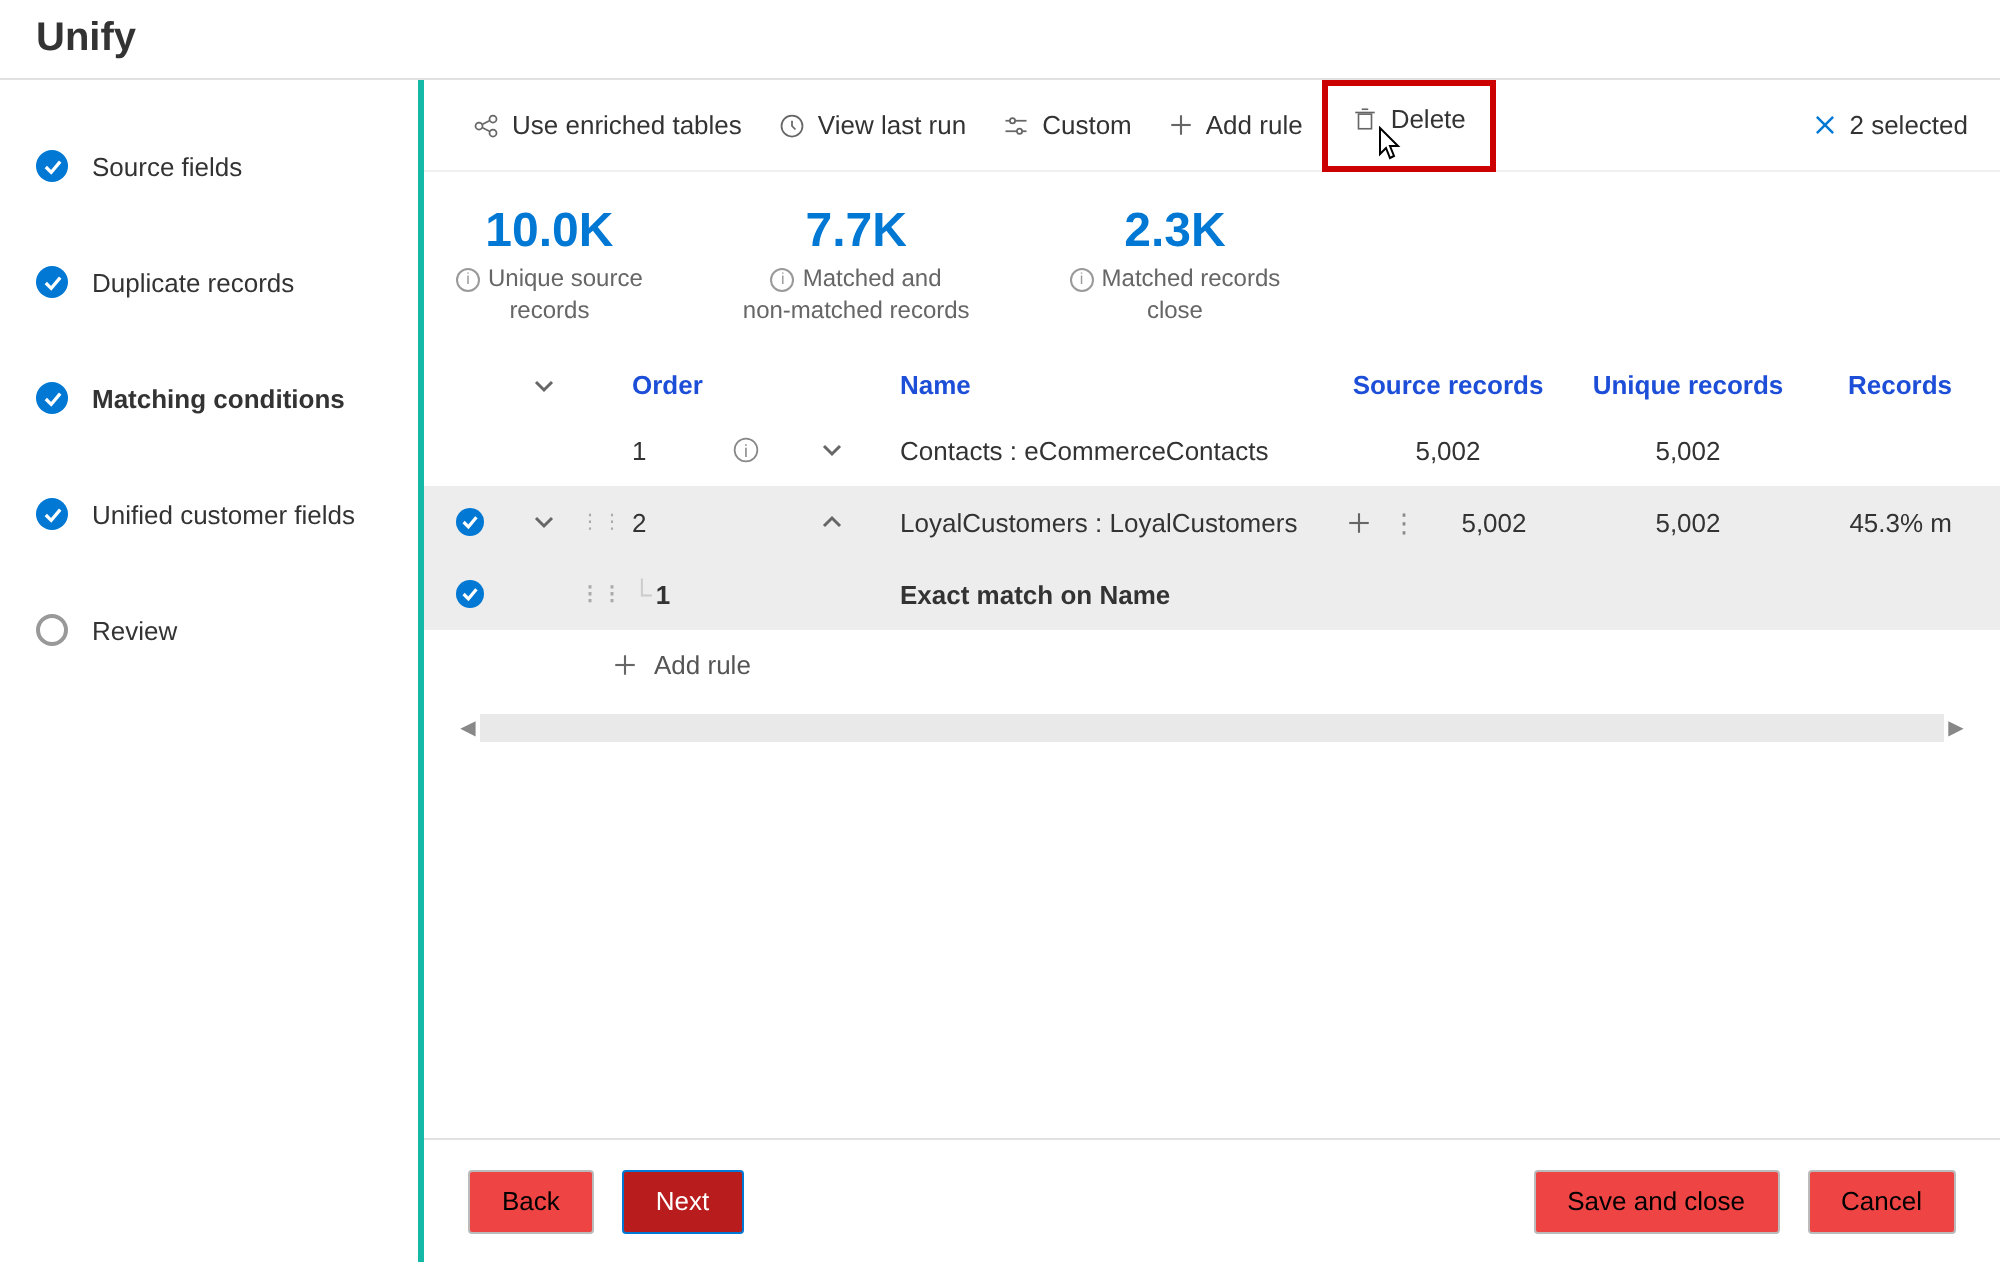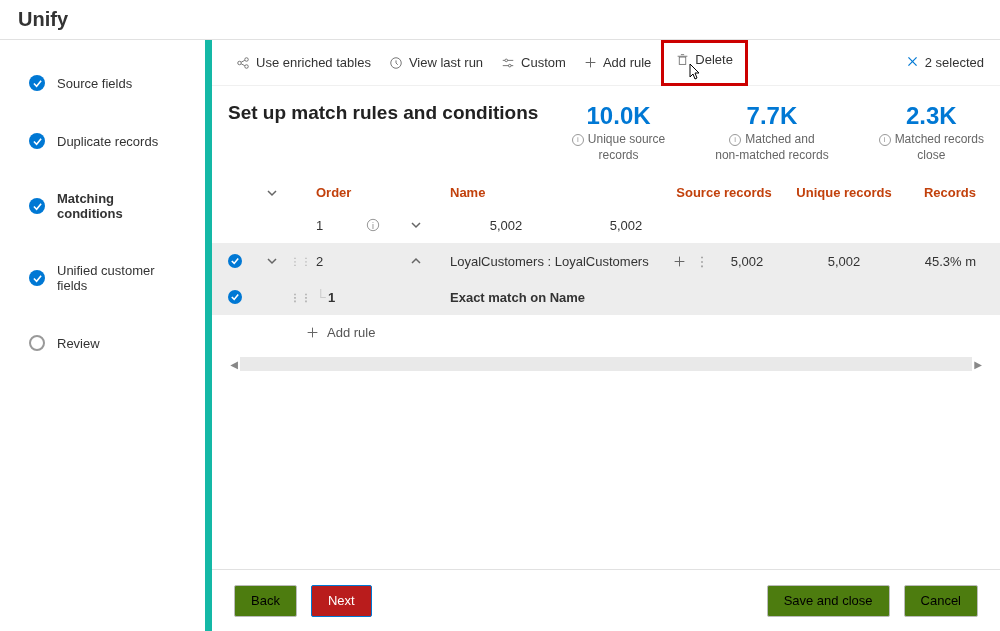--- a/index.html
+++ b/index.html
@@ -1,44 +1,44 @@
 <!DOCTYPE html>
 <html><head>
 <meta charset="utf-8">
 <style>
 *{box-sizing:border-box;margin:0;padding:0;font-family:"Segoe UI",Arial,sans-serif}
 body{width:1000px;height:631px;overflow:hidden;background:#fff;color:#333;font-size:13px}
 .header{height:40px;border-bottom:1px solid #e1e1e1;display:flex;align-items:center;padding:0 18px;font-size:20px;font-weight:600}
 .container{display:flex;height:591px}
-.sidebar{width:212px;border-right:7px solid #14b8a6;padding:28px 11px}
+.sidebar{width:212px;border-right:3px solid #14b8a6;padding:28px 0}
 .step{display:flex;align-items:center;padding:7px 18px;cursor:pointer;font-size:13px;color:#333;position:relative}
 .step .circle{width:16px;height:16px;border-radius:50%;margin-right:12px;display:flex;align-items:center;justify-content:center;flex-shrink:0}
 .step.done .circle{background:#0078d4}
 .step.done .circle svg{fill:#fff}
 .step.active{font-weight:600}
 .step.pending .circle{border:2px solid #999}
 .step-space{height:28px}
 .main{flex:1;display:flex;flex-direction:column;overflow:hidden}
 .toolbar{height:46px;display:flex;align-items:center;padding:0 16px;gap:2px;font-size:13px;border-bottom:1px solid #f0f0f0}
 .toolbar .tbtn{display:flex;align-items:center;gap:6px;padding:6px 8px;cursor:pointer;color:#333}
 .toolbar .tbtn svg{flex-shrink:0}
 .toolbar .spacer{flex:1}
-.toolbar .sel{display:flex;gap:6px;color:#333}
+.toolbar .sel{display:flex;align-items:center;gap:6px;color:#333}
 .delete-highlight{border:3px solid #c00;padding:3px 4px 10px 4px;position:relative}
 .delete-highlight .cursor{position:absolute;left:22px;top:20px}
 .content{flex:1;padding:16px 0 0 0;overflow:hidden;position:relative}
 .title-row{display:flex;align-items:flex-start;padding:0 16px 16px 16px}
 .title-row h2{font-size:19px;font-weight:600;color:#222;flex:1}
 .stats{display:flex;gap:50px}
 .stat{text-align:center}
 .stat .num{font-size:24px;font-weight:600;color:#0078d4}
 .stat .lbl{font-size:12px;color:#666;line-height:1.3;margin-top:2px}
 .stat .lbl .info{width:12px;height:12px;border:1px solid #999;border-radius:50%;display:inline-flex;align-items:center;justify-content:center;font-size:8px;color:#999;margin-right:4px;vertical-align:middle}
 .grid{width:100%}
-.grid .hrow{display:flex;align-items:center;padding:6px 16px;font-size:13px;font-weight:600;color:#c2410c;border-bottom:1px solid transparent}
+.grid .hrow{display:flex;align-items:center;padding:6px 16px;font-size:13px;font-weight:600;color:#1d4ed8;border-bottom:1px solid transparent}
 .col-check{width:26px}
 .col-exp{width:36px;display:flex;align-items:center;justify-content:center}
 .col-drag{width:20px}
 .col-order{width:50px;text-align:left;padding-left:6px}
 .col-info{width:26px;display:flex;align-items:center;justify-content:center}
 .col-exp2{width:60px;display:flex;align-items:center;justify-content:center}
 .col-name{flex:1;padding-left:4px}
 .col-src{width:120px;text-align:center}
 .col-uniq{width:120px;text-align:center}
 .col-rec{width:80px;text-align:right;padding-right:8px}
@@ -49,21 +49,21 @@
 .drow .chk svg{fill:#fff}
 .plus-btn{width:20px;height:20px;display:flex;align-items:center;justify-content:center;cursor:pointer}
 .more-btn{width:16px;display:flex;align-items:center;justify-content:center;cursor:pointer;color:#888}
 .add-rule-row{display:flex;align-items:center;padding:10px 16px 10px 94px;font-size:13px;color:#555}
 .add-rule-row .plus{margin-right:8px}
 .scroll-strip{height:16px;margin:6px 16px 0 16px;position:relative;display:flex;align-items:center}
 .scroll-strip .track{flex:1;height:14px;background:#e9e9e9}
 .scroll-strip .arr{width:12px;height:14px;display:flex;align-items:center;justify-content:center;color:#888;font-size:10px}
 .footer{height:62px;border-top:1px solid #e1e1e1;display:flex;align-items:center;padding:0 22px;gap:14px}
 .footer .sp{flex:1}
-.btn{height:32px;padding:0 16px;border:1px solid #bbb;background:#4d7c0f;font-size:13px;cursor:pointer;border-radius:2px}
+.btn{height:32px;padding:0 16px;border:1px solid #bbb;background:#ef4444;font-size:13px;cursor:pointer;border-radius:2px}
 .btn.primary{background:#b91c1c;border-color:#0078d4;color:#fff}
 svg{display:block}
 .drag-dots{color:#aaa;letter-spacing:1px;font-size:10px;line-height:5px}
 .tree-line{color:#ccc;font-size:14px;margin-right:2px}
 .chev{cursor:pointer}
 </style>
 </head>
 <body>
 
 <div class="header">
@@ -167,21 +167,20 @@
         <svg width="13" height="13" viewBox="0 0 16 16">
             <line x1="3" y1="3" x2="13" y2="13" stroke="#0078d4" stroke-width="1.5"></line>
             <line x1="13" y1="3" x2="3" y2="13" stroke="#0078d4" stroke-width="1.5"></line>
           </svg>
         <span>2 selected</span>
       </div>
     </div>
 
     <div class="content">
       <div class="title-row">
-        <h2>Set up match rules and conditions</h2>
         <div class="stats">
           <div class="stat">
             <div class="num">10.0K</div>
             <div class="lbl"><span class="info">i</span><span>Unique source</span><br><span>records</span></div>
           </div>
           <div class="stat">
             <div class="num">7.7K</div>
             <div class="lbl"><span class="info">i</span><span>Matched and</span><br><span>non-matched records</span></div>
           </div>
           <div class="stat">
@@ -218,20 +217,21 @@
               <svg width="14" height="14" viewBox="0 0 16 16">
                 <circle cx="8" cy="8" r="6.5" fill="none" stroke="#888"></circle>
                 <text x="8" y="12" text-anchor="middle" font-size="10" fill="#888">i</text>
               </svg>
             </div>
           <div class="col-exp2 chev">
               <svg width="12" height="12" viewBox="0 0 12 12">
                 <path d="M2 4 L6 8 L10 4" fill="none" stroke="#666" stroke-width="1.5"></path>
               </svg>
             </div>
+          <div class="col-name">Contacts : eCommerceContacts</div>
           <div class="col-src">5,002</div>
           <div class="col-uniq">5,002</div>
           <div class="col-rec"></div>
         </div>
 
         <div class="drow sel">
           <div class="col-check">
               <span class="chk">
                 <svg width="8" height="8" viewBox="0 0 10 10">
                   <path d="M1 5 L4 8 L9 2" stroke="#fff" stroke-width="2" fill="none"></path>

